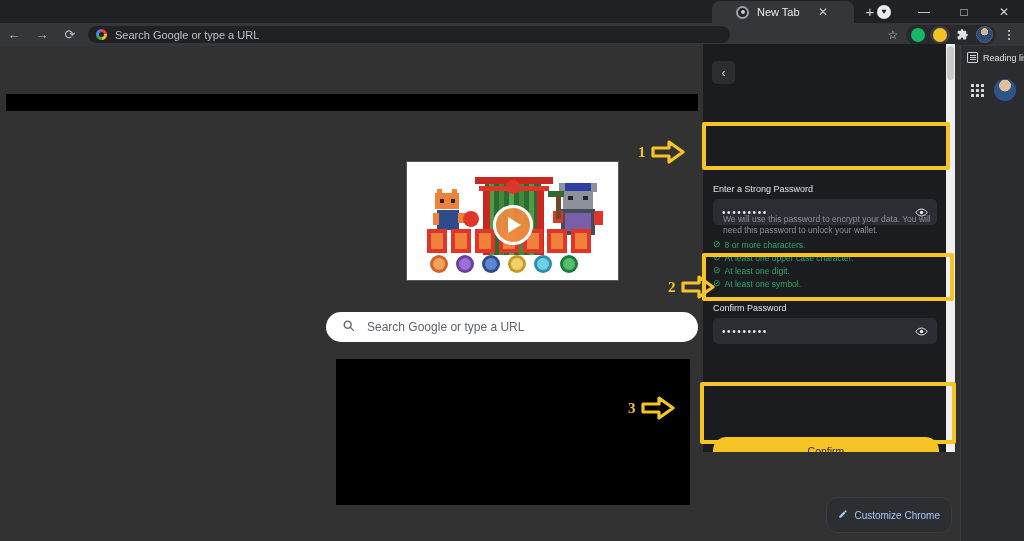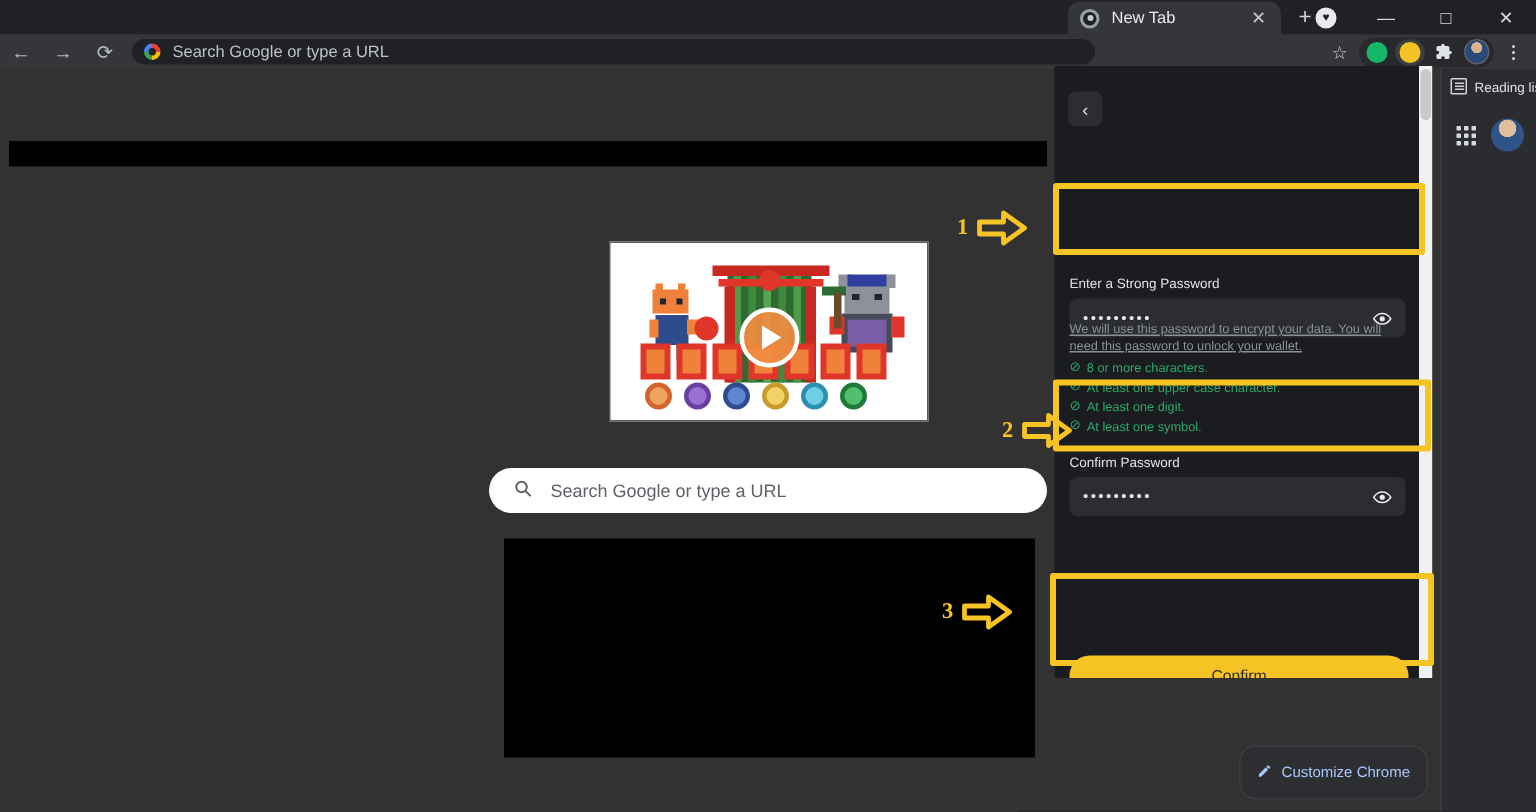--- a/index.html
+++ b/index.html
@@ -12,21 +12,21 @@
   #root { position: relative; width: 1024px; height: 541px; overflow: hidden; background: #323232; }
 
   
   .tabstrip {
     position: absolute; left: 0; top: 0; width: 1024px; height: 23px;
     background: #202124;
   }
   .tab {
     position: absolute; left: 712px; top: 1px; width: 142px; height: 22px;
     background: #35363a; border-radius: 8px 8px 0 0;
-    display: flex; align-items: center; padding: 0 8px; justify-content: center;
+    display: flex; align-items: center; padding: 0 24px; justify-content: center;
   }
   .tab-favicon {
     width: 13px; height: 13px; border-radius: 50%;
     border: 2px solid #9aa0a6; background: #202124;
     display: flex; align-items: center; justify-content: center; flex: 0 0 auto;
   }
   .tab-favicon i { width: 4px; height: 4px; border-radius: 50%; background: #c8cbd0; display:block; }
   .tab-title {
     flex: 1; margin-left: 8px; color: #e8eaed; font-size: 11px;
     white-space: nowrap; overflow: hidden; text-overflow: ellipsis;
@@ -145,21 +145,21 @@
     height: 26px; background: #2b2d33; border-radius: 5px; margin-top: 5px;
     display: flex; align-items: center; padding: 0 9px;
   }
   .pw-dots { flex: 1; color: #e8eaee; font-size: 10px; letter-spacing: 1.6px; }
   .eye { width: 13px; height: 13px; position: relative; flex: 0 0 auto; }
   .eye svg { display:block; }
 
   .field-pw1 { position: absolute; left: 10px; top: 128px; width: 224px; margin-top: 12px; }
   .field-pw2 { position: absolute; left: 10px; top: 259px; width: 224px; }
 
-  .pw-help { position: absolute; left: 10px; top: 170px; width: 228px; color:#8b9097; font-size: 8.5px; line-height: 11px; text-decoration: underline; }
+  .pw-help { position: absolute; left: 20px; top: 170px; width: 228px; color:#8b9097; font-size: 8.5px; line-height: 11px; }
   .req-list { position: absolute; left: 10px; top: 194px; width: 228px; }
   .req { display: flex; align-items: center; gap: 4px; height: 13px; }
   .req .chk { color: #2aa86a; font-size: 9px; line-height: 9px; }
   .req .txt { color: #2aa86a; font-size: 8.5px; }
 
   .continue-wrap { position: absolute; left: 10px; right: 16px; top: 393px; }
   .continue-btn {
     height: 27px; background: #f5c324; border-radius: 14px;
     display: flex; align-items: center; justify-content: center;
     color: #2b2b2b; font-size: 10.5px;

